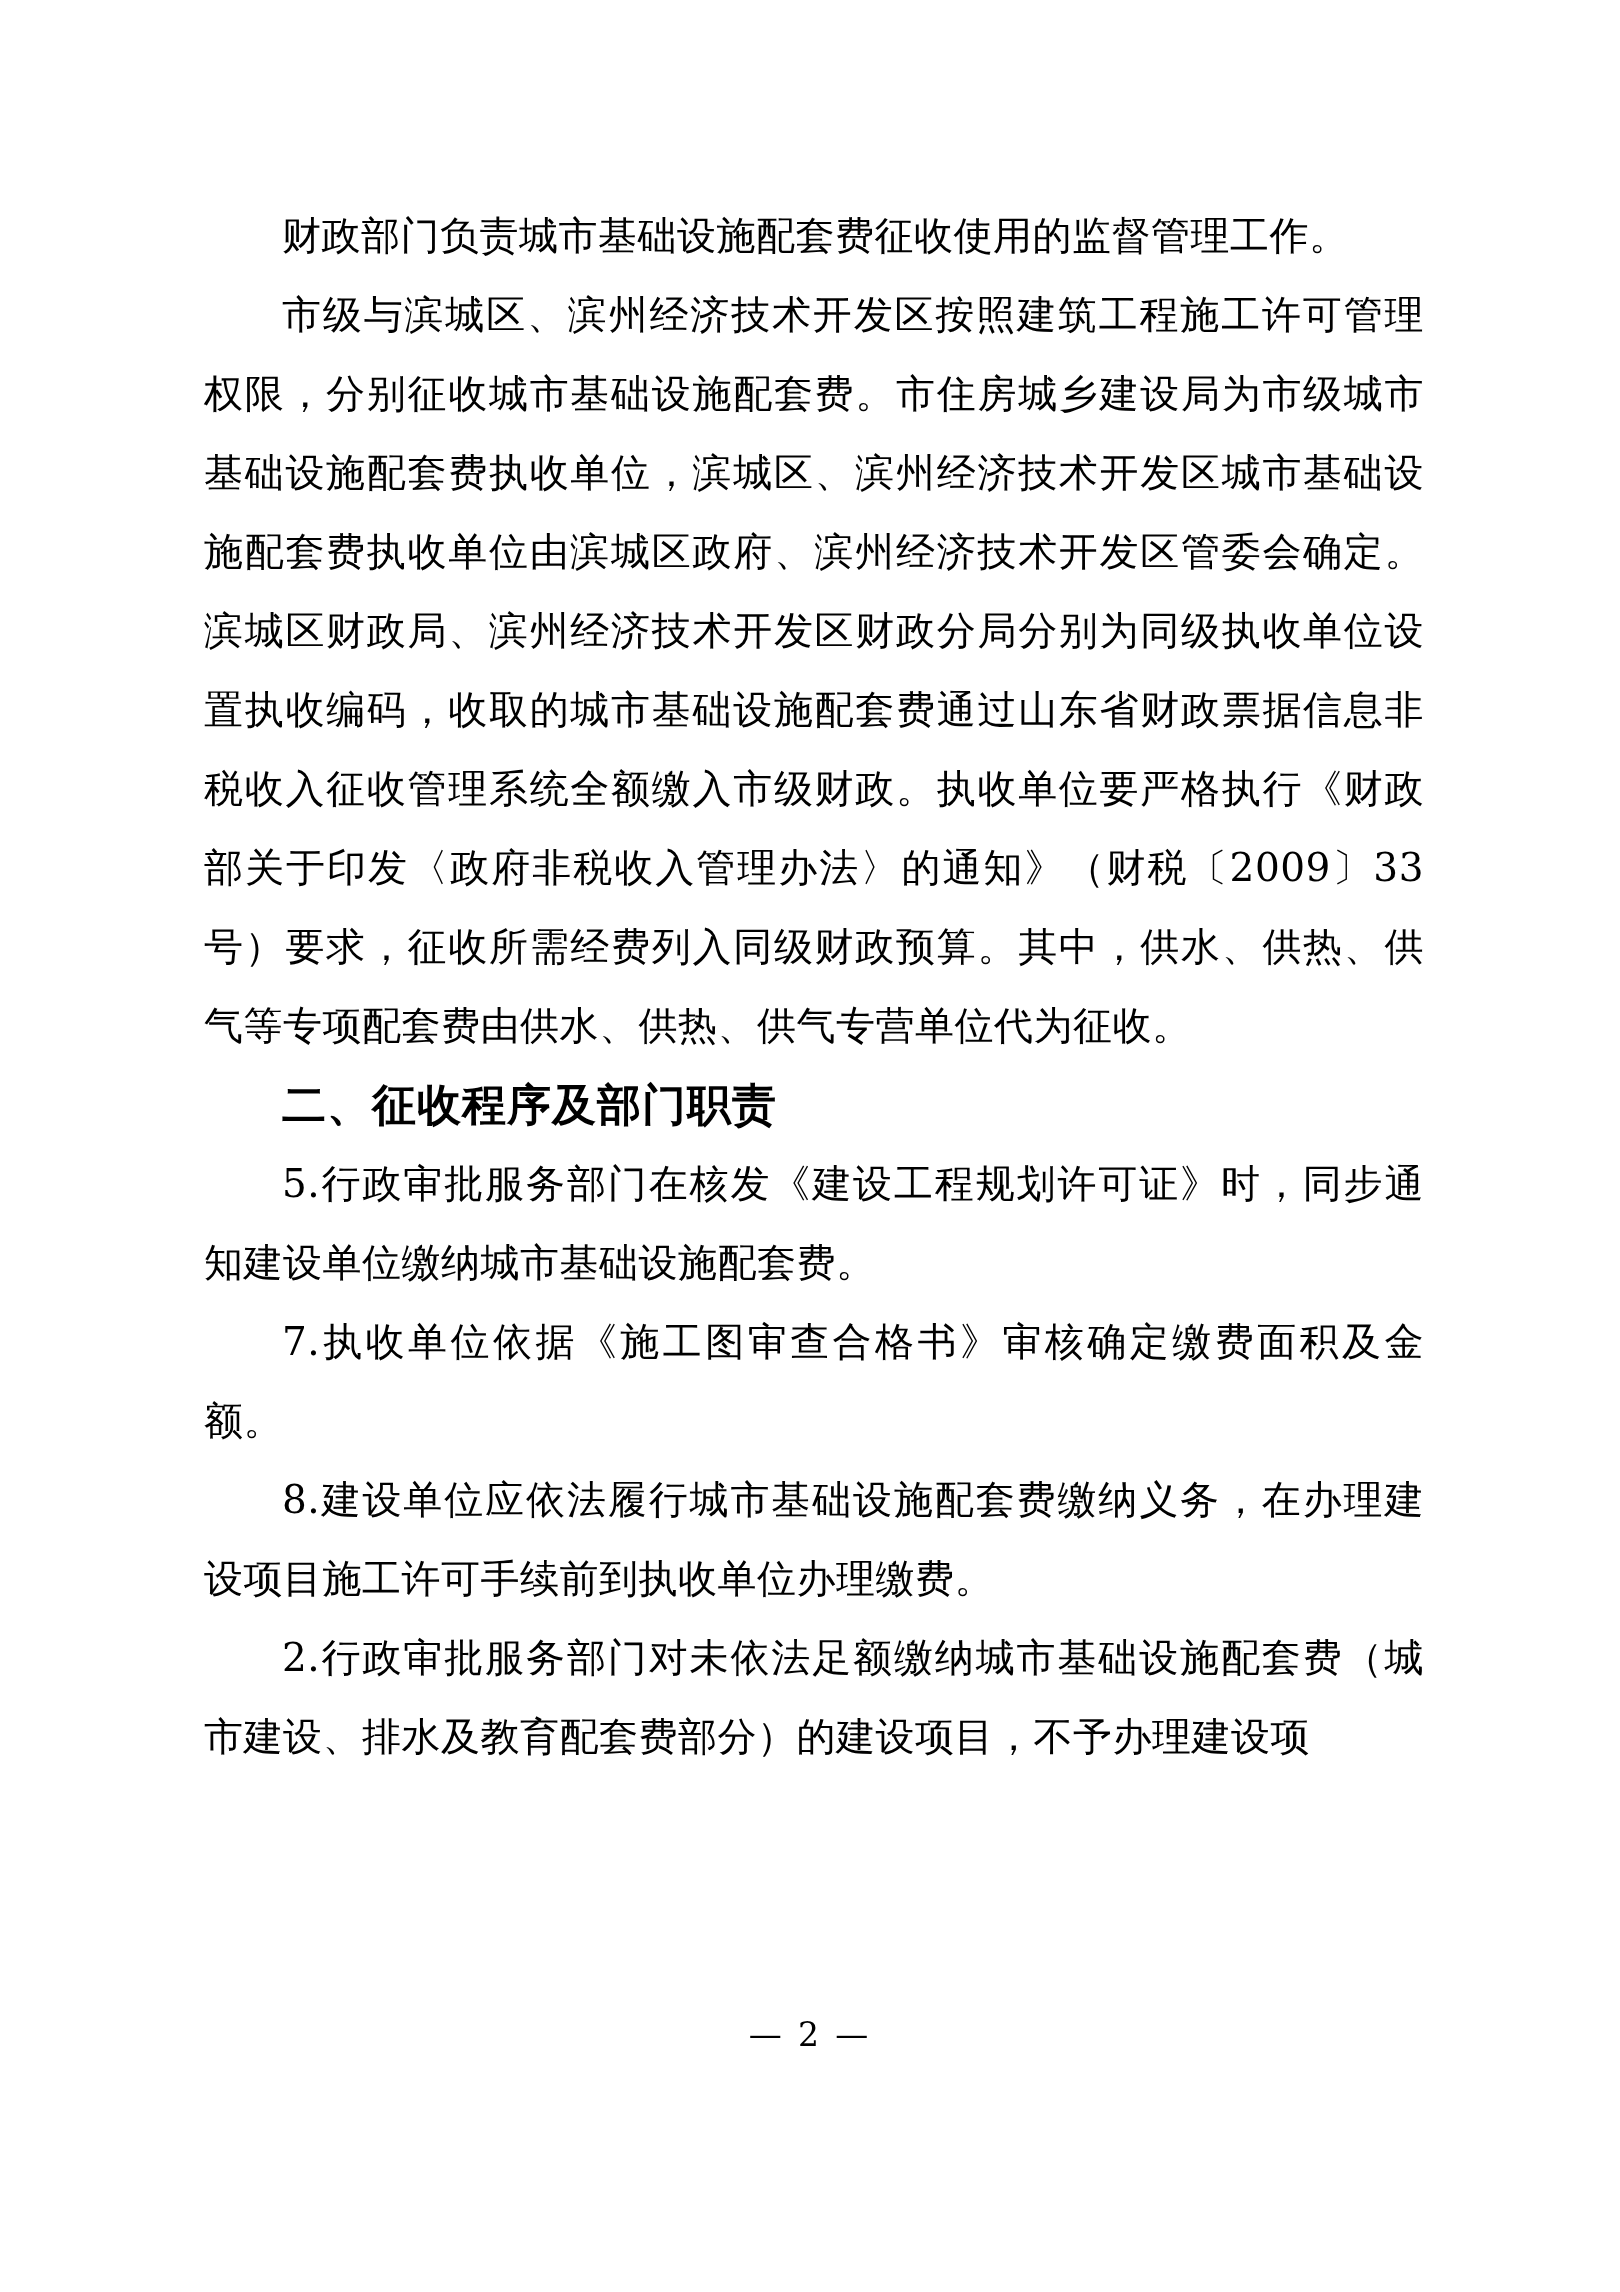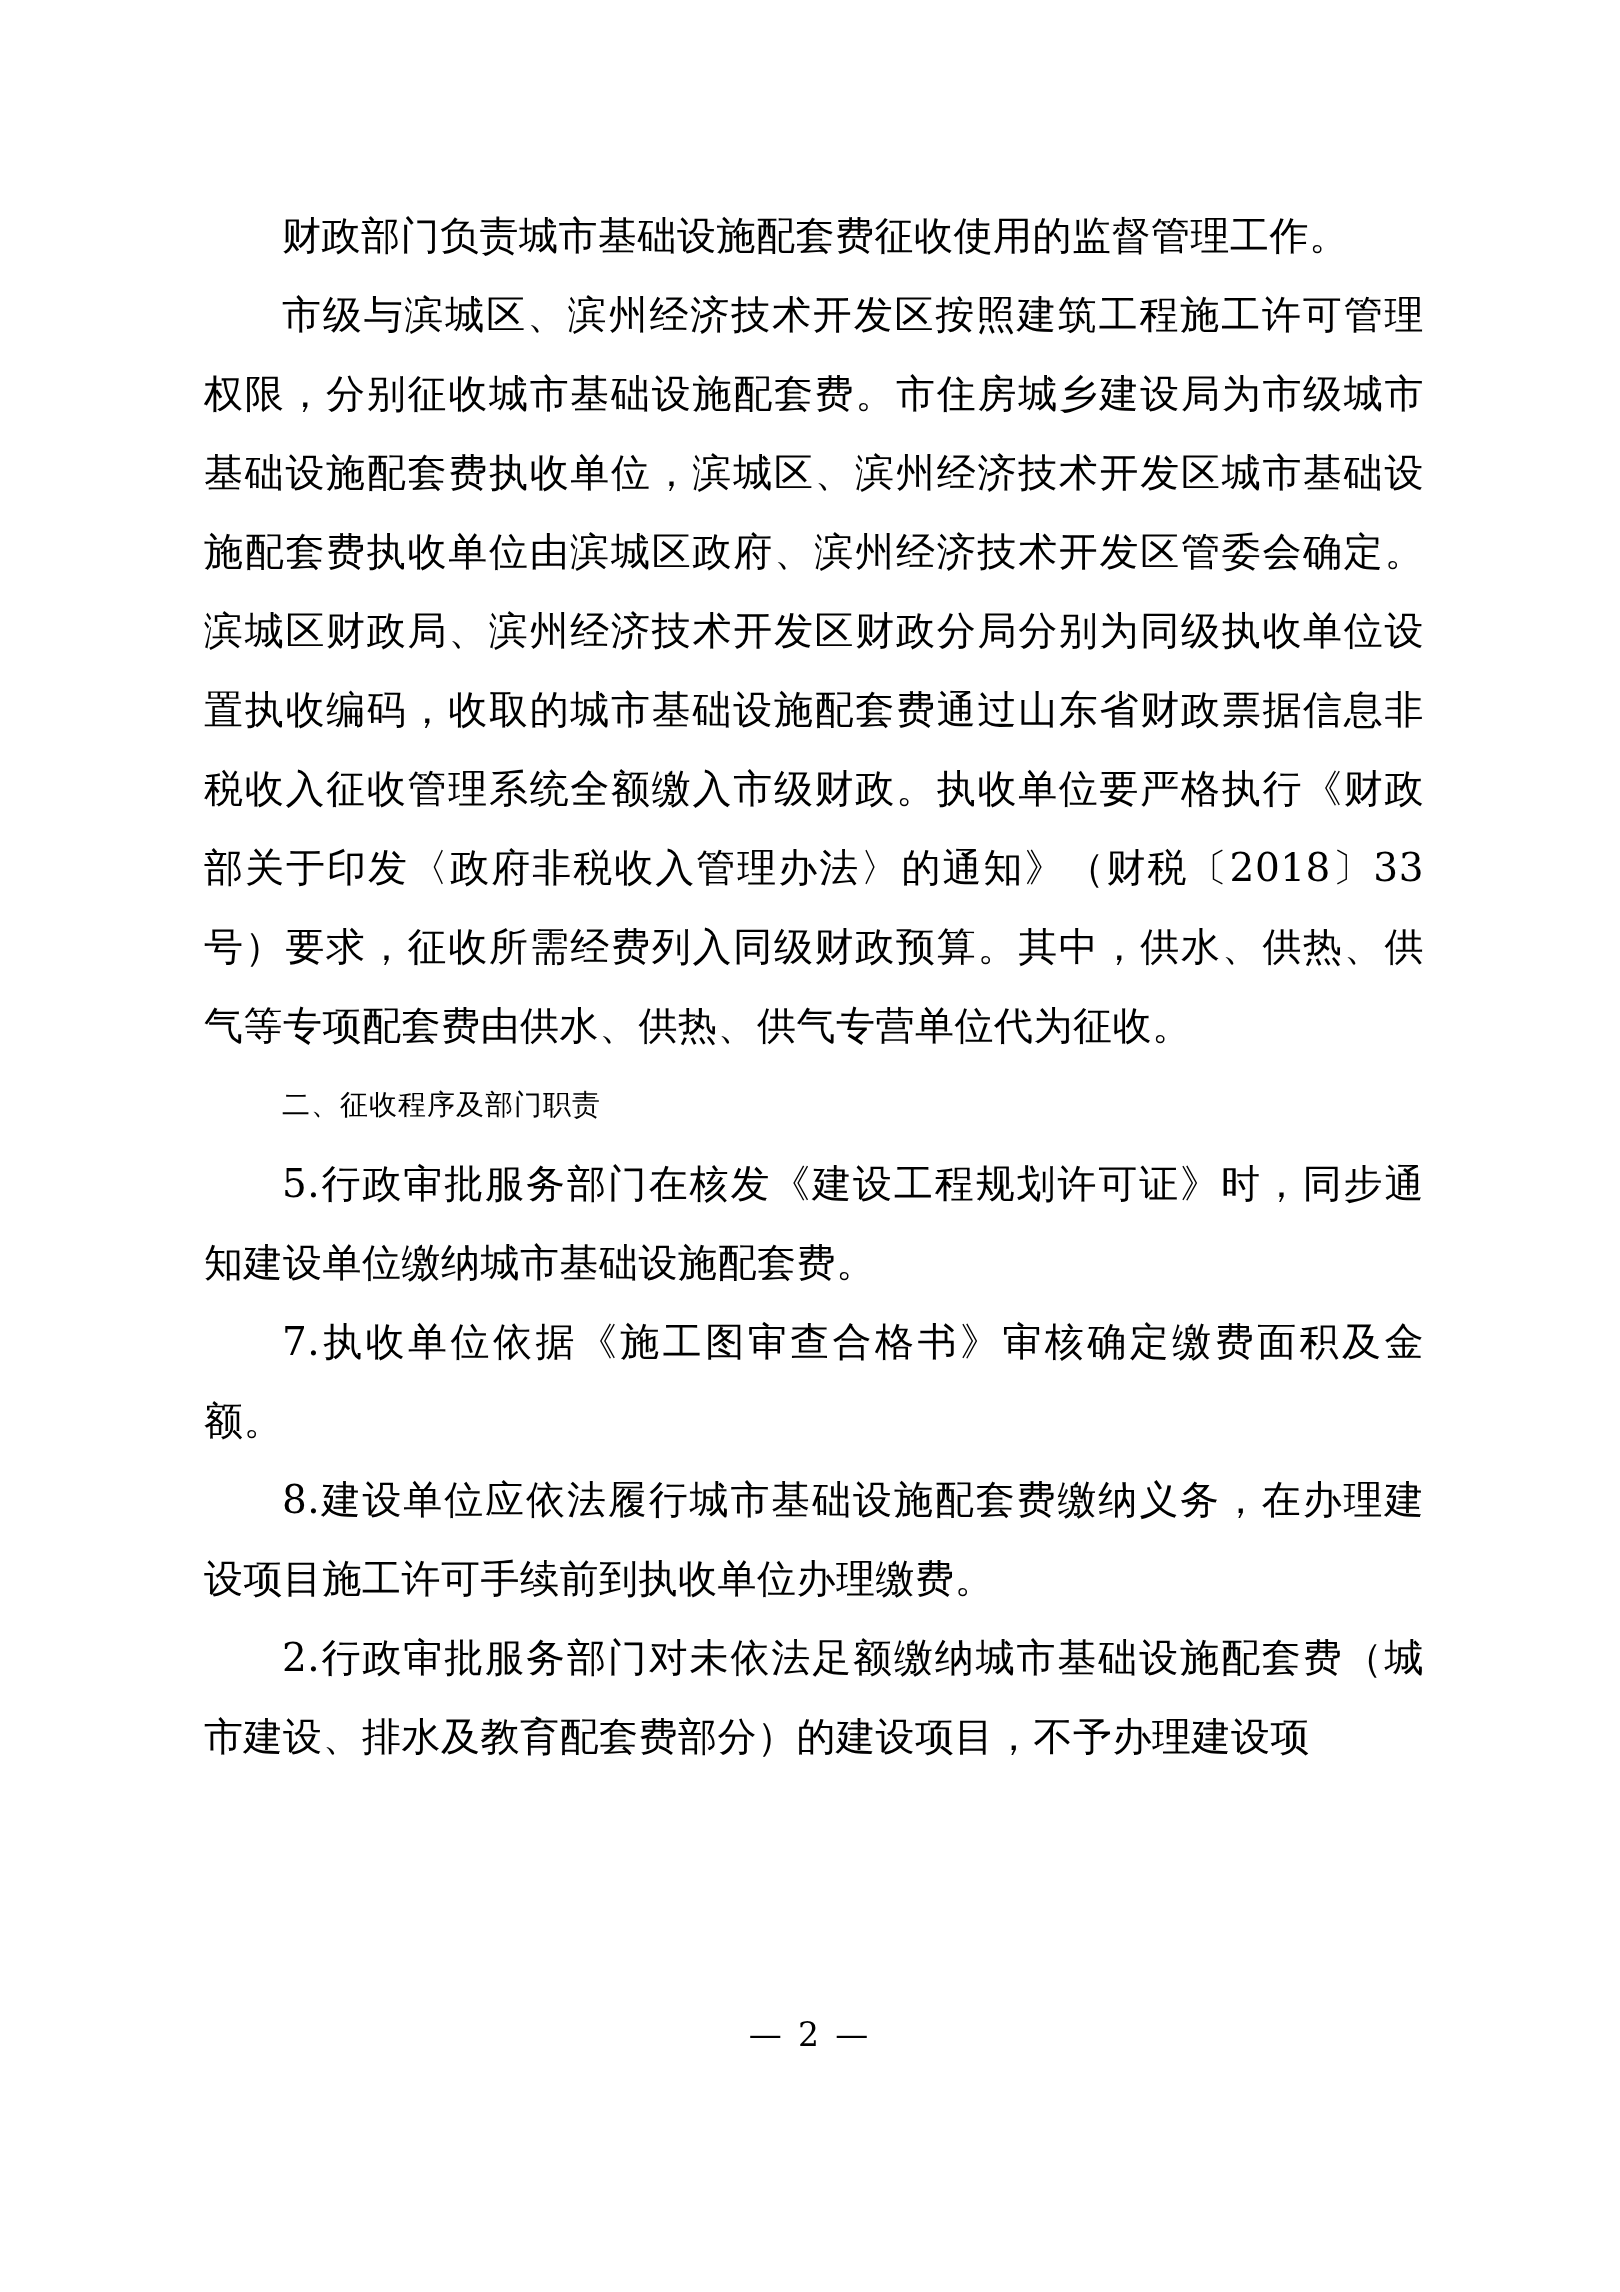--- a/index.html
+++ b/index.html
@@ -27,23 +27,23 @@
     font-size: 39px;
     line-height: 79px;
     text-align: justify;
     text-justify: inter-ideograph;
     letter-spacing: 0.5px;
     margin: 0 0 0 0;
     text-indent: 78px;
     font-weight: 400;
   }
   .section-title {
-    font-size: 28px;
+    font-size: 44px;
     line-height: 79px;
-    font-weight: 400;
+    font-weight: 700;
     text-indent: 78px;
     margin: 0;
     font-family: "DejaVu Sans", "Liberation Sans", sans-serif;
     letter-spacing: 1px;
   }
   .page-number {
     position: absolute;
     left: 0;
     right: 0;
     top: 2011px;
@@ -52,21 +52,21 @@
     letter-spacing: 2.9px;
     font-family: "DejaVu Serif", "Liberation Serif", serif;
   }
 </style>
 </head>
 <body>
 
 <div class="page">
   <div class="content">
     <p class="para">财政部门负责城市基础设施配套费征收使用的监督管理工作。</p>
-    <p class="para">市级与滨城区、滨州经济技术开发区按照建筑工程施工许可管理权限，分别征收城市基础设施配套费。市住房城乡建设局为市级城市基础设施配套费执收单位，滨城区、滨州经济技术开发区城市基础设施配套费执收单位由滨城区政府、滨州经济技术开发区管委会确定。滨城区财政局、滨州经济技术开发区财政分局分别为同级执收单位设置执收编码，收取的城市基础设施配套费通过山东省财政票据信息非税收入征收管理系统全额缴入市级财政。执收单位要严格执行《财政部关于印发〈政府非税收入管理办法〉的通知》（财税〔2018〕33号）要求，征收所需经费列入同级财政预算。其中，供水、供热、供气等专项配套费由供水、供热、供气专营单位代为征收。</p>
+    <p class="para">市级与滨城区、滨州经济技术开发区按照建筑工程施工许可管理权限，分别征收城市基础设施配套费。市住房城乡建设局为市级城市基础设施配套费执收单位，滨城区、滨州经济技术开发区城市基础设施配套费执收单位由滨城区政府、滨州经济技术开发区管委会确定。滨城区财政局、滨州经济技术开发区财政分局分别为同级执收单位设置执收编码，收取的城市基础设施配套费通过山东省财政票据信息非税收入征收管理系统全额缴入市级财政。执收单位要严格执行《财政部关于印发〈政府非税收入管理办法〉的通知》（财税〔2009〕33号）要求，征收所需经费列入同级财政预算。其中，供水、供热、供气等专项配套费由供水、供热、供气专营单位代为征收。</p>
     <h2 class="section-title">二、征收程序及部门职责</h2>
     <p class="para">5.行政审批服务部门在核发《建设工程规划许可证》时，同步通知建设单位缴纳城市基础设施配套费。</p>
     <p class="para">7.执收单位依据《施工图审查合格书》审核确定缴费面积及金额。</p>
     <p class="para">8.建设单位应依法履行城市基础设施配套费缴纳义务，在办理建设项目施工许可手续前到执收单位办理缴费。</p>
     <p class="para">2.行政审批服务部门对未依法足额缴纳城市基础设施配套费（城市建设、排水及教育配套费部分）的建设项目，不予办理建设项</p>
   </div>
   <div class="page-number">— 2 —</div>
 </div>
 
 

